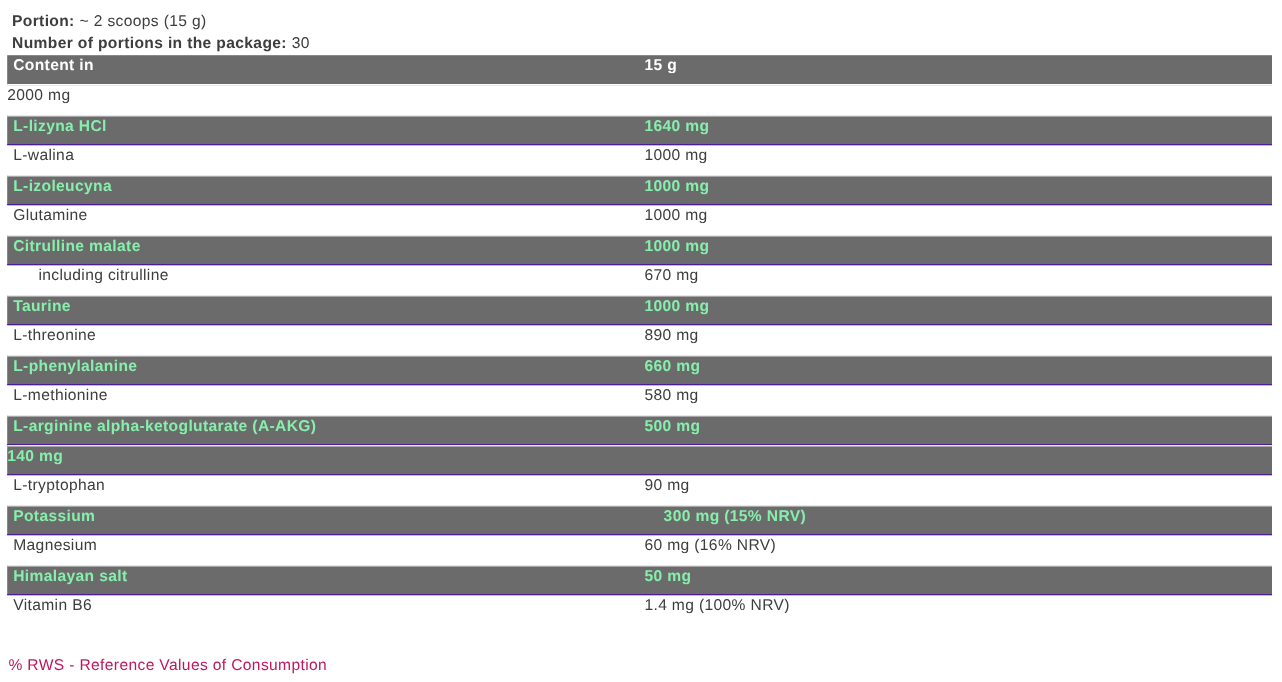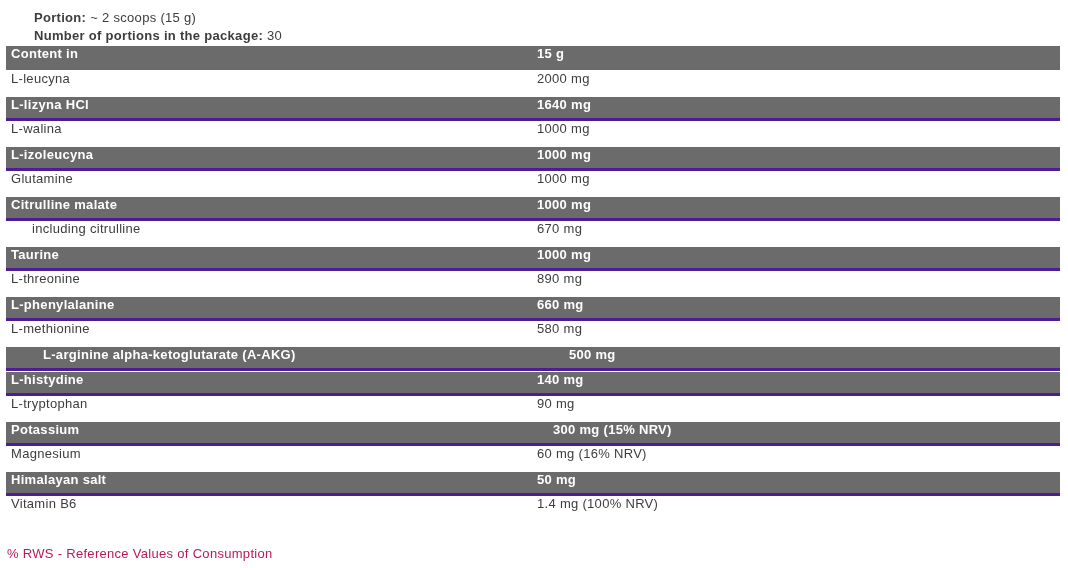--- a/index.html
+++ b/index.html
@@ -13,45 +13,44 @@
     position: relative;
     overflow: hidden;
   }
   .meta {
     position: absolute;
     left: 10px;
     top: 9px;
     font-size: 13px;
     line-height: 17.5px;
     letter-spacing: 0.3px;
-    margin-left: 24px;
   }
   .meta .b { font-weight: bold; }
   .meta .val { margin-left: 4px; }
 
   .nutrition-table {
     position: absolute;
     left: 6px;
     top: 46px;
     width: 1054px;
   }
   .row {
     display: flex;
     align-items: flex-start;
     height: 25px;
     font-size: 13px;
     letter-spacing: 0.3px;
     box-sizing: border-box;
   }
   .row.dark {
     background: #6b6b6b;
-    color: #ffffff;
+    color: #86efac;
     font-weight: bold;
     border-top: 1px solid #ffffff;
-    border-bottom: 3px solid #4c1d95;
+    border-bottom: 1px solid #4c1d95;
   }
   .row.head {
     background: #6b6b6b;
     color: #ffffff;
     font-weight: bold;
     border-bottom: 1px solid #ffffff;
   }
   .cell-name {
     width: 531px;
     box-sizing: border-box;
@@ -86,21 +85,20 @@
   </div>
 </div>
 
 <div class="nutrition-table">
   <div class="row head">
     <div class="cell-name">Content in</div>
     <div class="cell-value">15 g</div>
   </div>
   <div id="ingredient-rows">
       <div class="row">
-        <div class="cell-name">L-leucyna</div>
         <div class="cell-value">2000 mg</div>
       </div>
       <div class="row dark" style="background: rgb(107, 107, 107);">
         <div class="cell-name">L-lizyna HCl</div>
         <div class="cell-value">1640 mg</div>
       </div>
       <div class="row">
         <div class="cell-name">L-walina</div>
         <div class="cell-value">1000 mg</div>
       </div>
@@ -129,26 +127,25 @@
         <div class="cell-value">890 mg</div>
       </div>
       <div class="row dark" style="background: rgb(107, 107, 107);">
         <div class="cell-name">L-phenylalanine</div>
         <div class="cell-value">660 mg</div>
       </div>
       <div class="row">
         <div class="cell-name">L-methionine</div>
         <div class="cell-value">580 mg</div>
       </div>
-      <div class="row dark" style="background: rgb(107, 107, 107); padding-left: 32px;">
+      <div class="row dark" style="background: rgb(107, 107, 107);">
         <div class="cell-name">L-arginine alpha-ketoglutarate (A-AKG)</div>
         <div class="cell-value">500 mg</div>
       </div>
       <div class="row dark" style="background: rgb(107, 107, 107);">
-        <div class="cell-name">L-histydine</div>
         <div class="cell-value">140 mg</div>
       </div>
       <div class="row">
         <div class="cell-name">L-tryptophan</div>
         <div class="cell-value">90 mg</div>
       </div>
       <div class="row dark" style="background: rgb(107, 107, 107); gap: 16px;">
         <div class="cell-name">Potassium</div>
         <div class="cell-value">300 mg (15% NRV)</div>
       </div>

